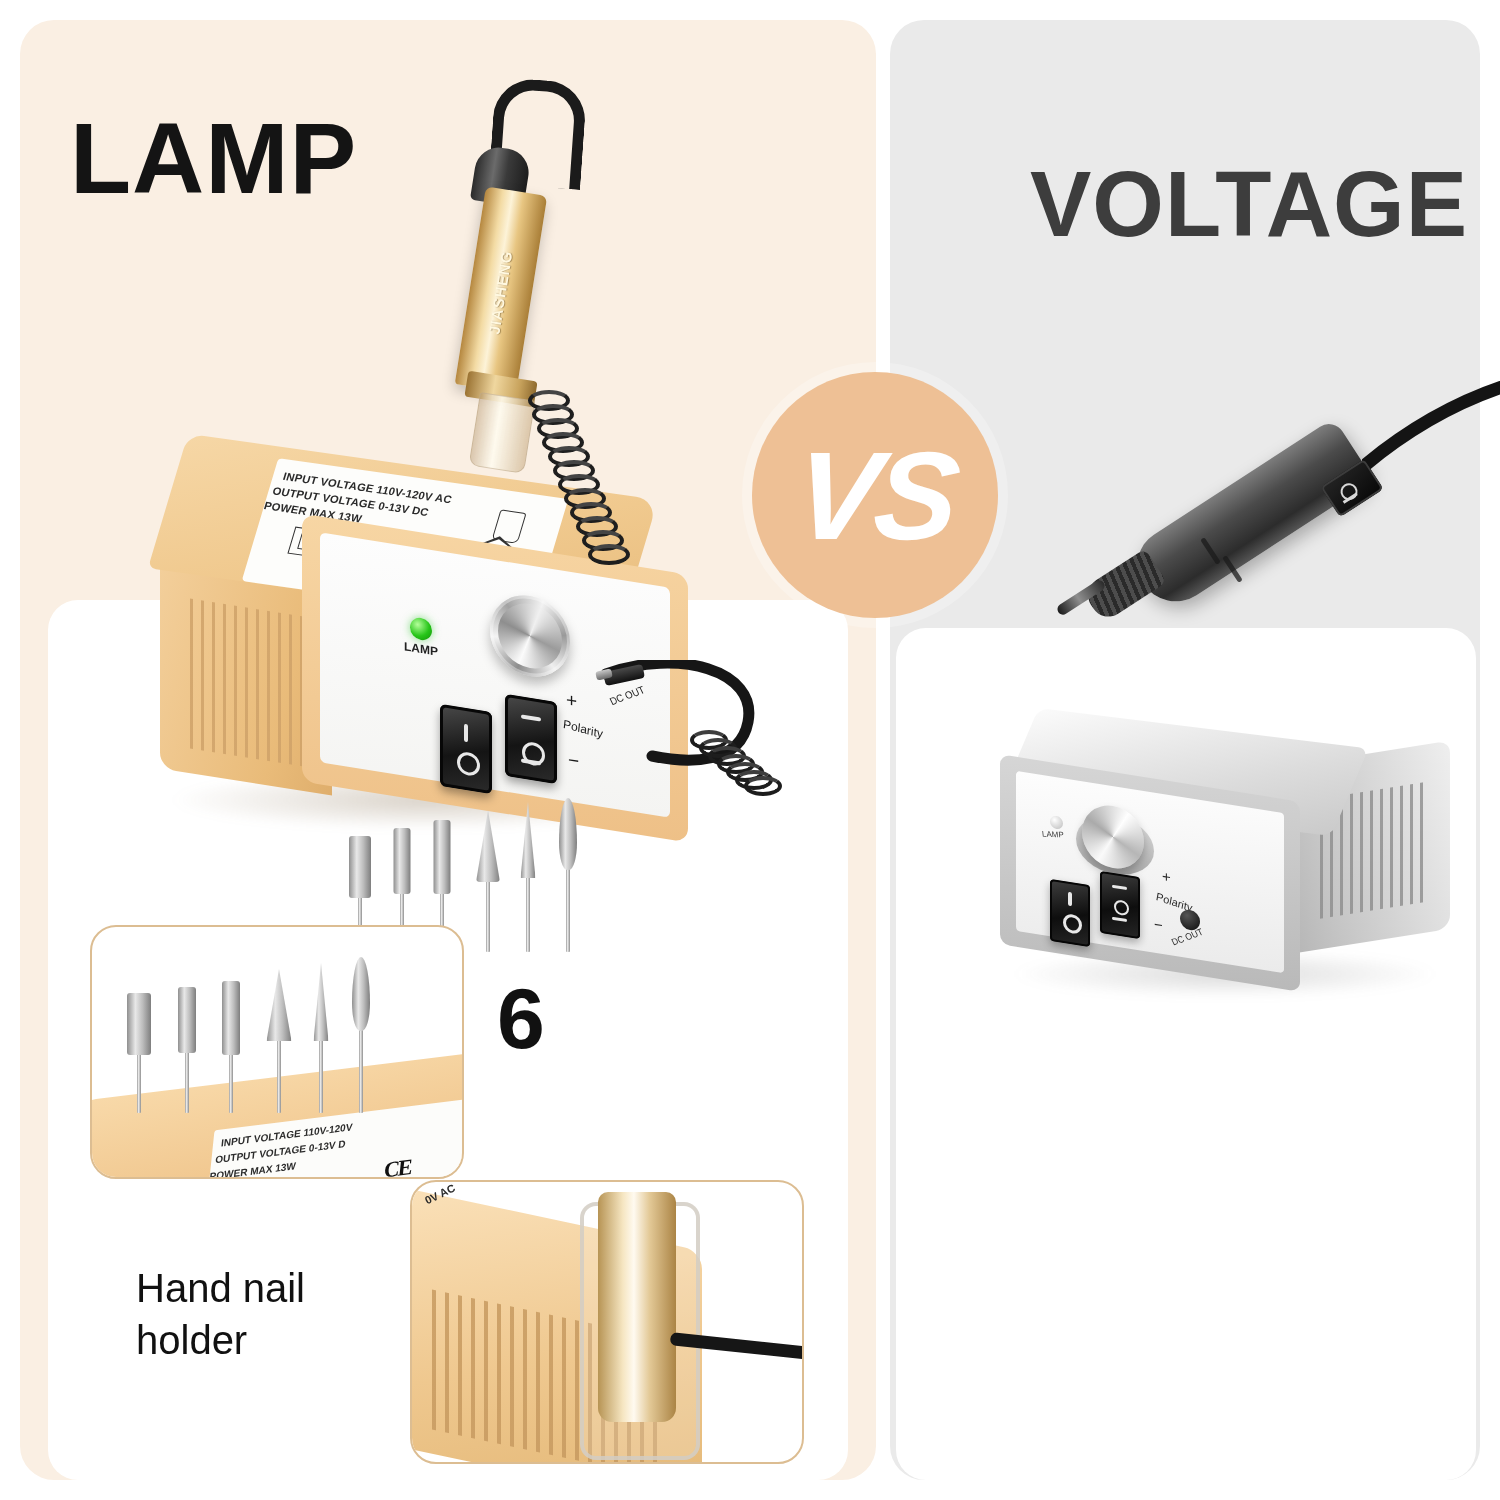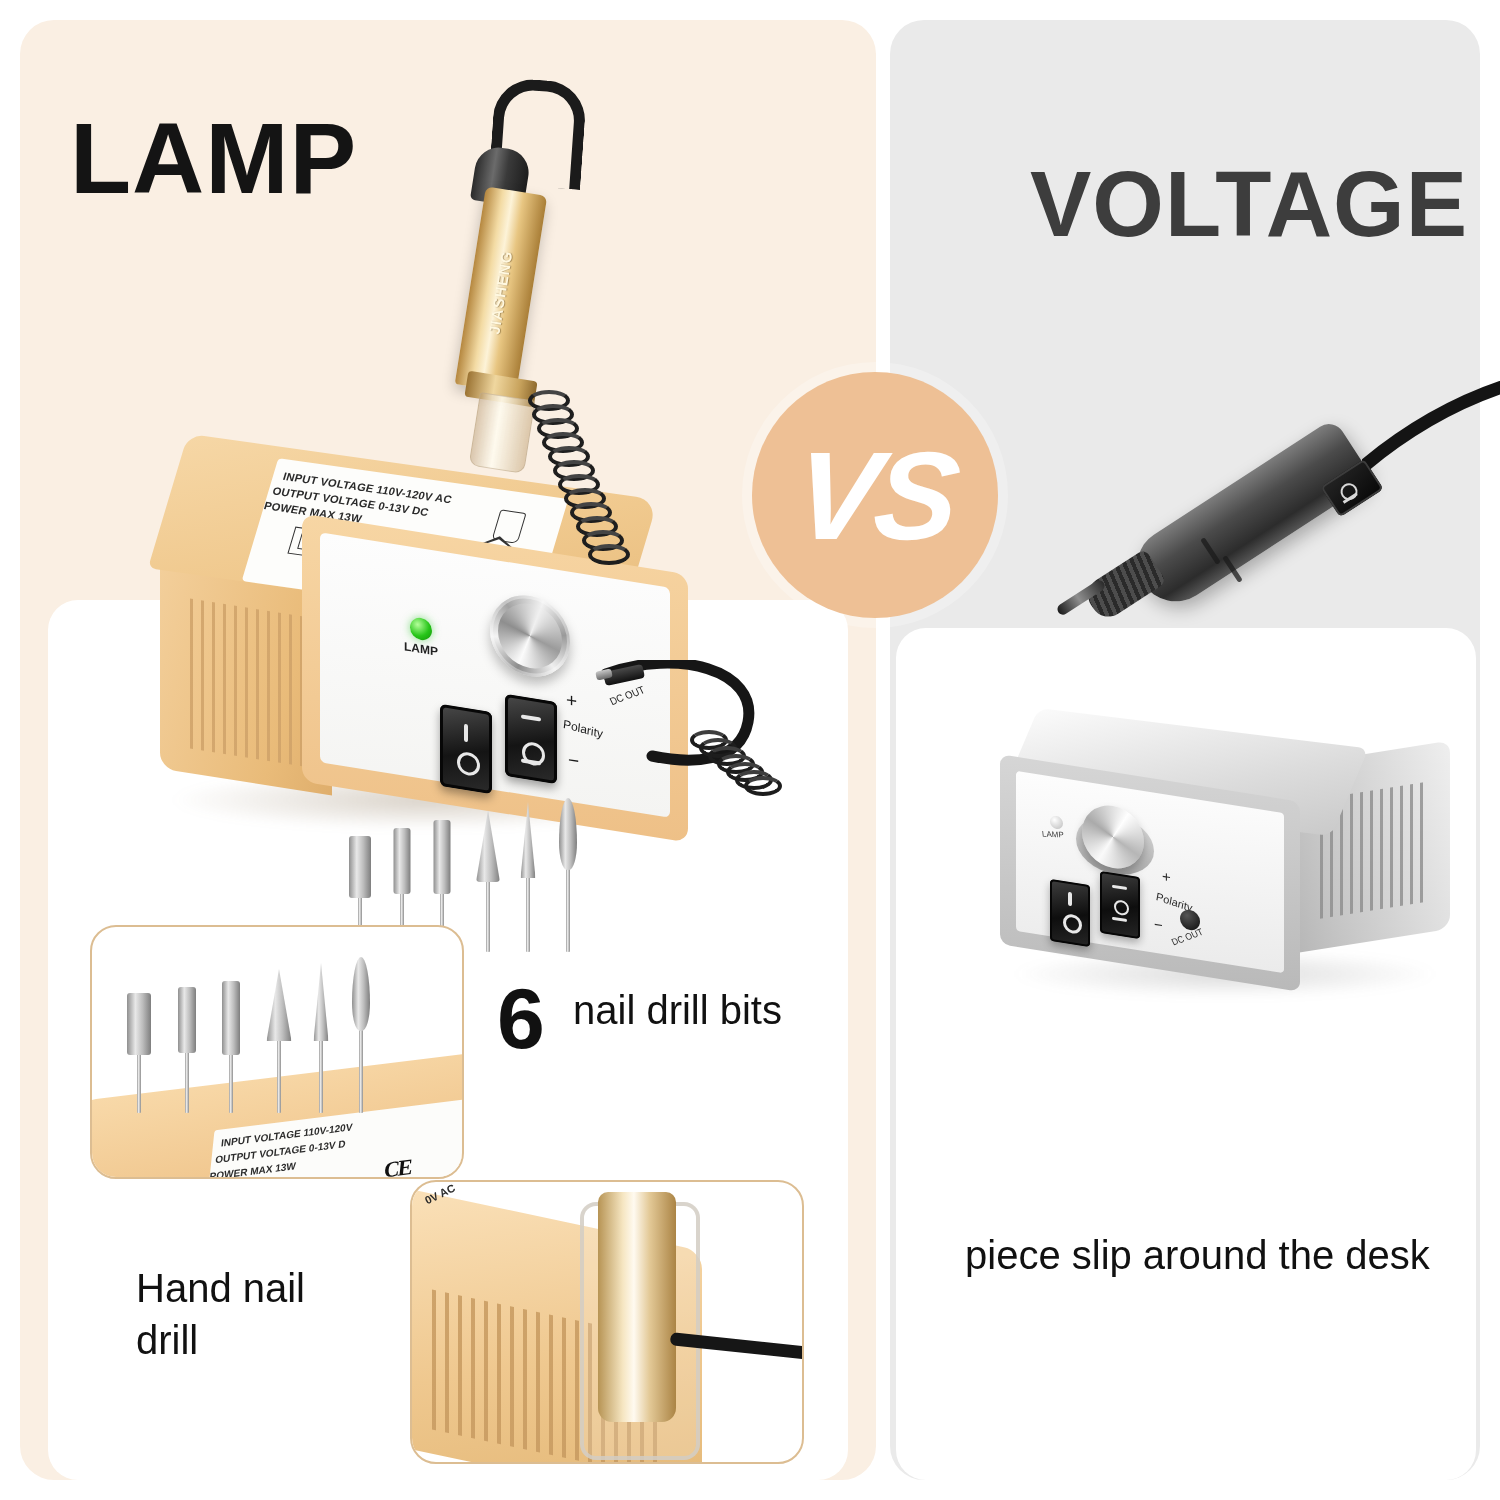--- a/index.html
+++ b/index.html
@@ -375,36 +375,35 @@
       </div>
       <div class="bit" style="left:222px;height:154px;">
         <div class="shaft" style="height:86px;"></div>
         <div class="head" style="bottom:82px;width:18px;height:74px;border-radius:50% 50% 45% 45%/62% 62% 38% 38%;"></div>
       </div>
     </div>
   </div>
 
   <div class="cap cap-6">6</div>
   <div class="cap cap-6-text">
-    <div>nail drill bits</div>
   </div>
 
   <div class="inset inset-holder">
     <div class="ih-base"></div>
     <div class="ih-vents"></div>
     <div class="ih-txt">0V AC</div>
     <div class="ih-ring"></div>
     <div class="ih-hp"></div>
     <div class="ih-hp-ring"></div>
     <div class="ih-cord"></div>
   </div>
 
   <div class="cap cap-holder">
     <div>Hand nail</div>
-    <div>drill</div>
+    <div>holder</div>
   </div>
 
   <div class="panel-right"></div>
 
   <div class="heading heading-others">VOLTAGE</div>
 
   <div class="card-right-main"></div>
 
   <div class="bhp">
     <svg class="bhp-cord" viewBox="0 0 190 110">
@@ -442,20 +441,19 @@
     </div>
 
     <div class="gplus">+</div>
     <div class="gpol">Polarity</div>
     <div class="gminus">−</div>
     <div class="gjack"></div>
     <div class="gdcout">DC OUT</div>
   </div>
 
   <div class="cap cap-right">
-    <div>piece slip around the desk</div>
   </div>
 
   <div class="vs-badge">
     <span>VS</span>
   </div>
 
 </div>
 
 </body></html>

